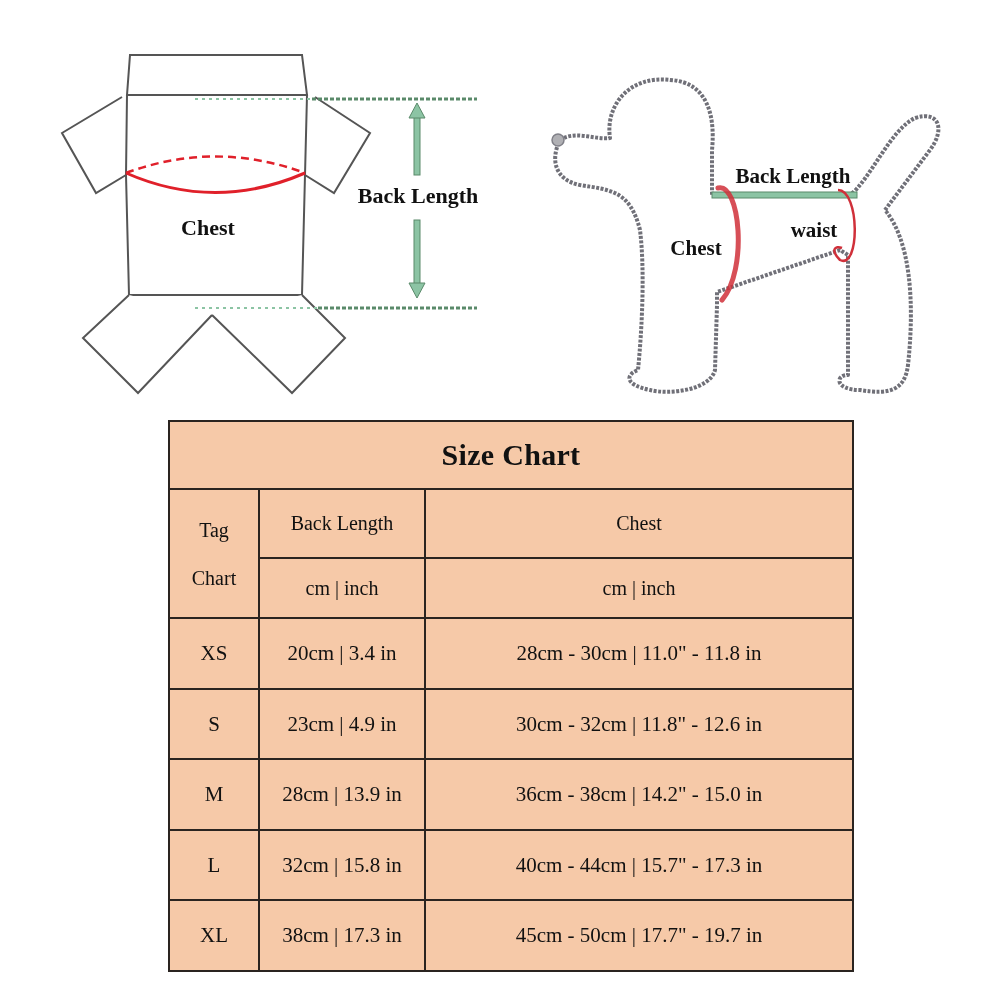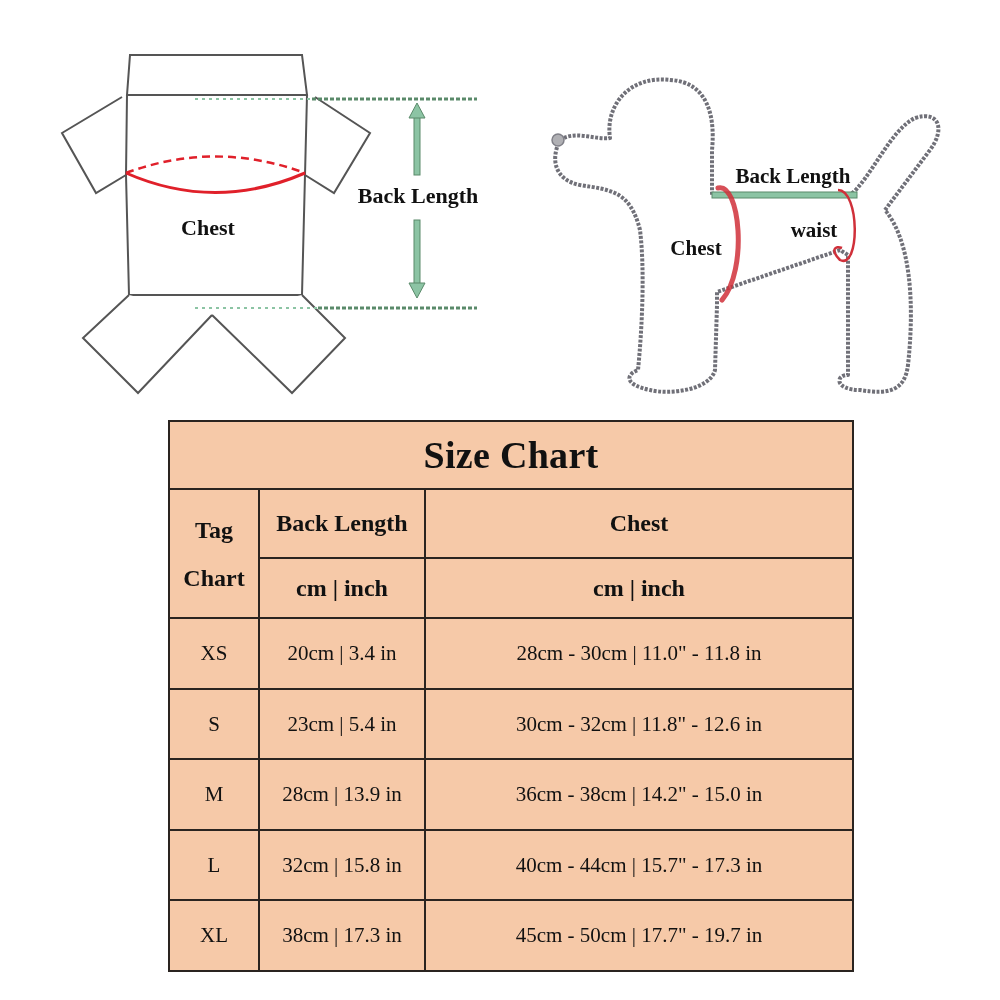--- a/index.html
+++ b/index.html
@@ -11,22 +11,22 @@
 
   .size-table {
     position: absolute; left: 168px; top: 420px;
     width: 686px; height: 552px;
     border-collapse: collapse; background: #f6c9a8;
     table-layout: fixed;
   }
   .size-table td, .size-table th {
     border: 2px solid #2a2420; text-align: center; vertical-align: middle; padding: 0;
   }
-  .title-cell { height: 66px; font-size: 38px; font-weight: bold; letter-spacing: 0.3px; }
-  .hdr { font-size: 24px; font-weight: bold; }
+  .title-cell { height: 66px; font-size: 30px; font-weight: bold; letter-spacing: 0.3px; }
+  .hdr { font-size: 20px; font-weight: normal; }
   .hdr-row1 { height: 68px; }
   .hdr-row2 { height: 60px; }
   .data-row td { height: 68px; font-size: 21px; font-weight: normal; }
   .tag-col { width: 90px; }
   .back-col { width: 166px; }
   .tag-header-line { display: block; line-height: 48px; }
 </style>
 </head>
 <body>
 
@@ -122,21 +122,21 @@
     <td class="hdr">cm | inch</td>
     <td class="hdr">cm | inch</td>
   </tr>
   <tr class="data-row">
     <td>XS</td>
     <td>20cm | 3.4 in</td>
     <td>28cm - 30cm | 11.0" - 11.8 in</td>
   </tr>
   <tr class="data-row">
     <td>S</td>
-    <td>23cm | 5.4 in</td>
+    <td>23cm | 4.9 in</td>
     <td>30cm - 32cm | 11.8" - 12.6 in</td>
   </tr>
   <tr class="data-row">
     <td>M</td>
     <td>28cm | 13.9 in</td>
     <td>36cm - 38cm | 14.2" - 15.0 in</td>
   </tr>
   <tr class="data-row">
     <td>L</td>
     <td>32cm | 15.8 in</td>

